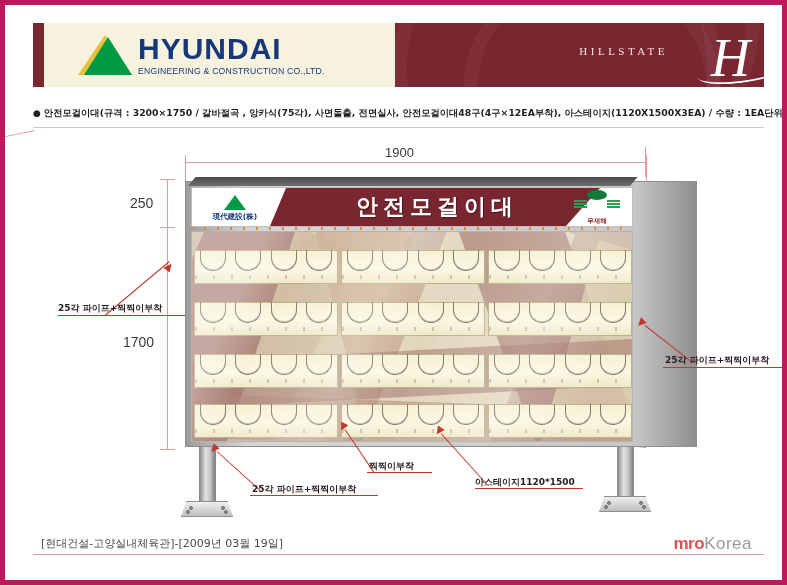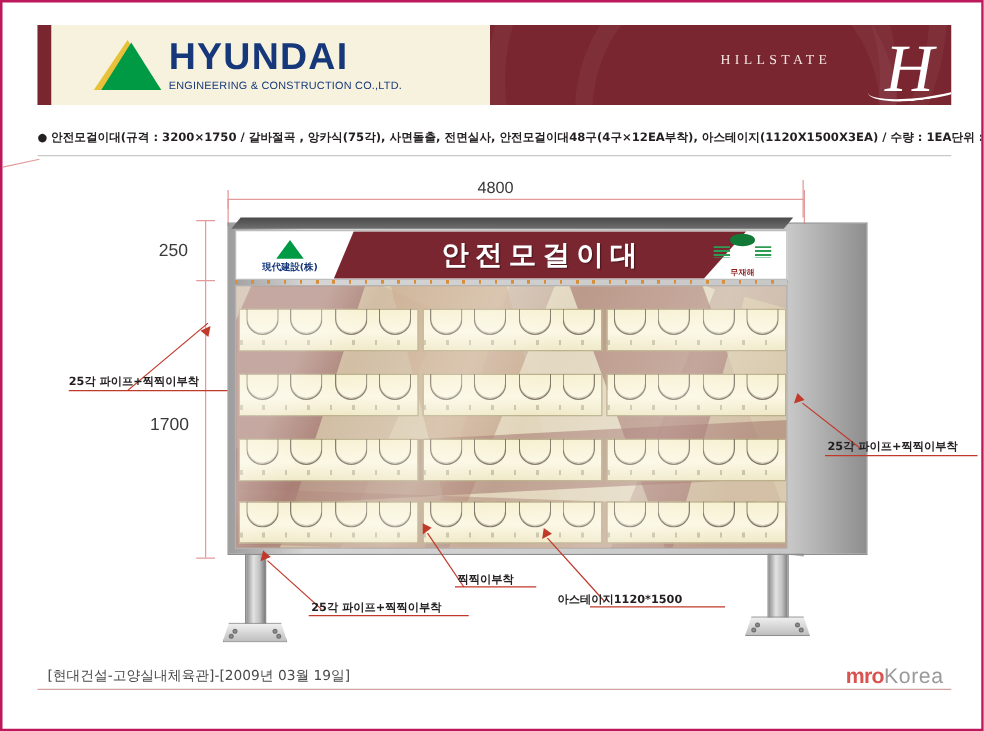--- a/index.html
+++ b/index.html
@@ -3,21 +3,21 @@
 <meta charset="utf-8">
 <title>Safety Helmet Rack Drawing</title>
 <style>
   html,body{margin:0;padding:0;background:#b9b9b9;}
   body{font-family:"DejaVu Sans","Liberation Sans",sans-serif;}
 
   #page{
     position:relative;
     width:787px;height:585px;
     background:#ffffff;
-    border:2px solid #be185d;
+    border:5px solid #be185d;
     box-sizing:border-box;
     overflow:hidden;
   }
 
   
   #header-band{
     position:absolute;left:28px;top:18px;width:731px;height:64px;
     background:#7a2630;
     overflow:hidden;
   }
@@ -301,21 +301,21 @@
   </div>
   <div id="spec-rule"></div>
 
   <div id="stage">
 
     <div class="dimline" id="dim-top-line"></div>
     <div class="dimline" id="dim-top-l"></div>
     <div class="dimline" id="dim-top-r"></div>
     <div class="dimline" id="dim-top-ext-l"></div>
     <div class="dimline" id="dim-top-ext-r"></div>
-    <div class="dimtext" id="dim-top-txt">4800</div>
+    <div class="dimtext" id="dim-top-txt">1900</div>
 
     <div class="dimline" id="dim-250-line"></div>
     <div class="dimline" id="dim-250-t"></div>
     <div class="dimline" id="dim-250-b"></div>
     <div class="dimtext" id="dim-250-txt">250</div>
 
     <div class="dimline" id="dim-1500-line"></div>
     <div class="dimline" id="dim-1500-b"></div>
     <div class="dimtext" id="dim-1500-txt">1700</div>
 
@@ -484,21 +484,21 @@
     <div class="callout" style="left:247px;top:350px;">25각 파이프+찍찍이부착</div>
 
     <div class="underline" style="left:362px;top:339px;width:65px;"></div>
     <div class="leader" style="left:340px;top:296px;width:52px;transform:rotate(56deg);"></div>
     <div class="arrowhead" style="left:334px;top:290px;transform:rotate(-154deg);"></div>
     <div class="callout" style="left:364px;top:327px;">찍찍이부착</div>
 
     <div class="underline" style="left:470px;top:355px;width:108px;"></div>
     <div class="leader" style="left:436px;top:300px;width:68px;transform:rotate(48deg);"></div>
     <div class="arrowhead" style="left:430px;top:294px;transform:rotate(-145deg);"></div>
-    <div class="callout" style="left:444px;top:343px;text-align:right;">아스테이지1120*1500</div>
+    <div class="callout" style="left:470px;top:343px;text-align:right;">아스테이지1120*1500</div>
   </div>
 
   <div id="footer-txt">[현대건설-고양실내체육관]-[2009년 03월 19일]</div>
   <div id="footer-rule"></div>
   <div id="mro">
     <span class="m">mro</span><span class="k">Korea</span>
   </div>
 
 </div>
 

